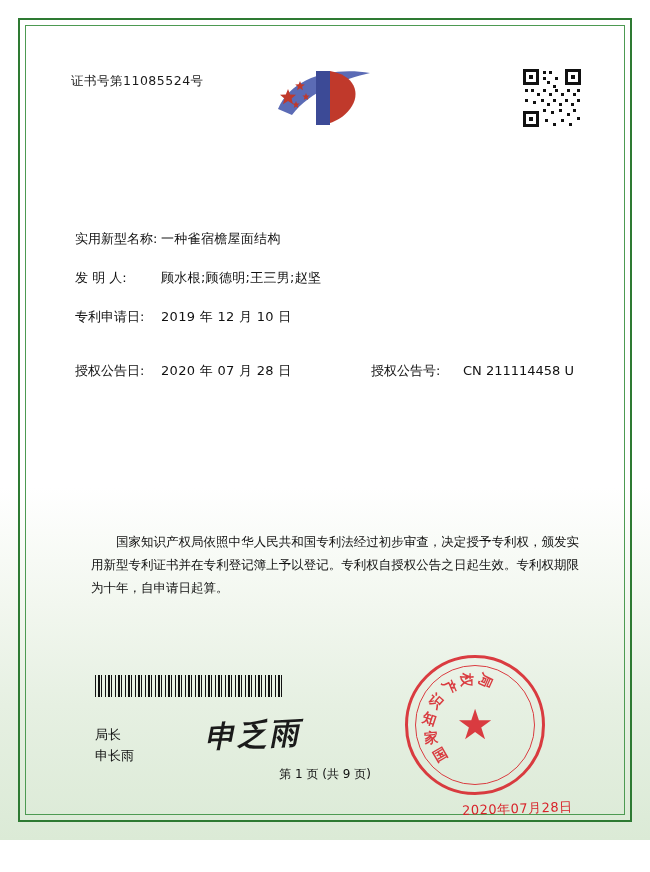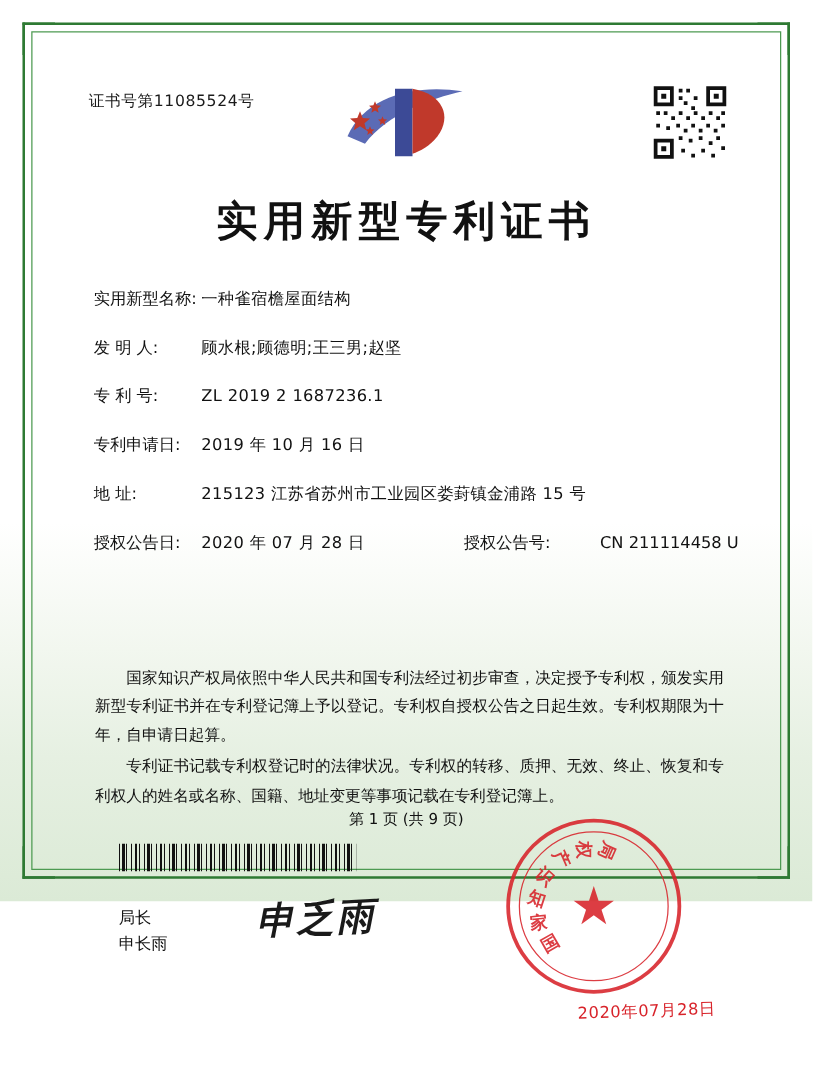--- a/index.html
+++ b/index.html
@@ -11,21 +11,21 @@
     width: 650px;
     height: 872px;
     font-family: "DejaVu Sans", "Liberation Sans", sans-serif;
     color: #111;
     overflow: hidden;
   }
 
   .certificate {
     position: relative;
     width: 650px;
-    height: 721px;
+    height: 840px;
     background:
       linear-gradient(180deg, #ffffff 0%, #ffffff 58%, #f2f7ef 72%, #e6f0e2 84%, #dbead6 100%);
     box-sizing: border-box;
   }
 
   
   .border-outer {
     position: absolute;
     left: 18px; top: 18px; right: 18px; bottom: 18px;
     border: 2px solid #2e7a33;
@@ -128,39 +128,39 @@
     overflow: hidden;
   }
   .field-row.dual .field-value {
     flex: 0 0 auto;
     width: 210px;
   }
   .field-row .label2 {
     width: 92px;
     flex: 0 0 92px;
     white-space: nowrap;
+    margin-top: 15px;
   }
   .field-row .value2 {
     flex: 1;
     white-space: nowrap;
-    text-align: right;
   }
 
   .paragraphs {
     position: absolute;
     left: 50px;
     right: 46px;
     top: 505px;
     font-size: 12.5px;
     line-height: 1.85;
     color: #111;
     text-align: justify;
   }
   .paragraphs p {
-    margin: 0 0 2px 1px;
+    margin: 0 0 2px 16px;
     text-indent: 2em;
   }
 
   .barcode {
     position: absolute;
     left: 70px;
     top: 650px;
     width: 190px;
     height: 22px;
     background: repeating-linear-gradient(
@@ -337,62 +337,52 @@
           <rect x="52" y="42" width="3" height="3"></rect>
             <rect x="56" y="50" width="3" height="3"></rect>
           <rect x="24" y="52" width="3" height="3"></rect>
             <rect x="32" y="56" width="3" height="3"></rect>
           <rect x="40" y="52" width="3" height="3"></rect>
             <rect x="48" y="56" width="3" height="3"></rect>
         </g>
       </svg>
     </div>
 
-    <div class="title">实用新型专利证书</div>
 
     <div class="fields">
 
       <div class="field-row">
         <div class="field-label">实用新型名称:</div>
         <div class="field-value">一种雀宿檐屋面结构</div>
       </div>
 
       <div class="field-row">
         <div class="field-label spread">发 明 人:</div>
         <div class="field-value">顾水根;顾德明;王三男;赵坚</div>
       </div>
 
-      <div class="field-row">
-        <div class="field-label spread">专 利 号:</div>
-        <div class="field-value">ZL 2019 2 1687236.1</div>
-      </div>
 
       <div class="field-row">
         <div class="field-label">专利申请日:</div>
-        <div class="field-value">2019 年 10 月 16 日</div>
+        <div class="field-value">2019 年 12 月 10 日</div>
       </div>
 
 
-      <div class="field-row">
-        <div class="field-label spread">地 址:</div>
-        <div class="field-value">215123 江苏省苏州市工业园区娄葑镇金浦路 15 号</div>
-      </div>
 
       <div class="field-row dual">
         <div class="field-label">授权公告日:</div>
         <div class="field-value">2020 年 07 月 28 日</div>
         <div class="label2">授权公告号:</div>
         <div class="value2">CN 211114458 U</div>
       </div>
 
     </div>
 
     <div class="paragraphs">
       <p>国家知识产权局依照中华人民共和国专利法经过初步审查，决定授予专利权，颁发实用新型专利证书并在专利登记簿上予以登记。专利权自授权公告之日起生效。专利权期限为十年，自申请日起算。</p>
-      <p>专利证书记载专利权登记时的法律状况。专利权的转移、质押、无效、终止、恢复和专利权人的姓名或名称、国籍、地址变更等事项记载在专利登记簿上。</p>
     </div>
 
     <div class="barcode"></div>
 
     <div class="signature-block">
       <div>局长</div>
       <div>申长雨</div>
     </div>
 
     <div class="handwriting">申乏雨</div>

